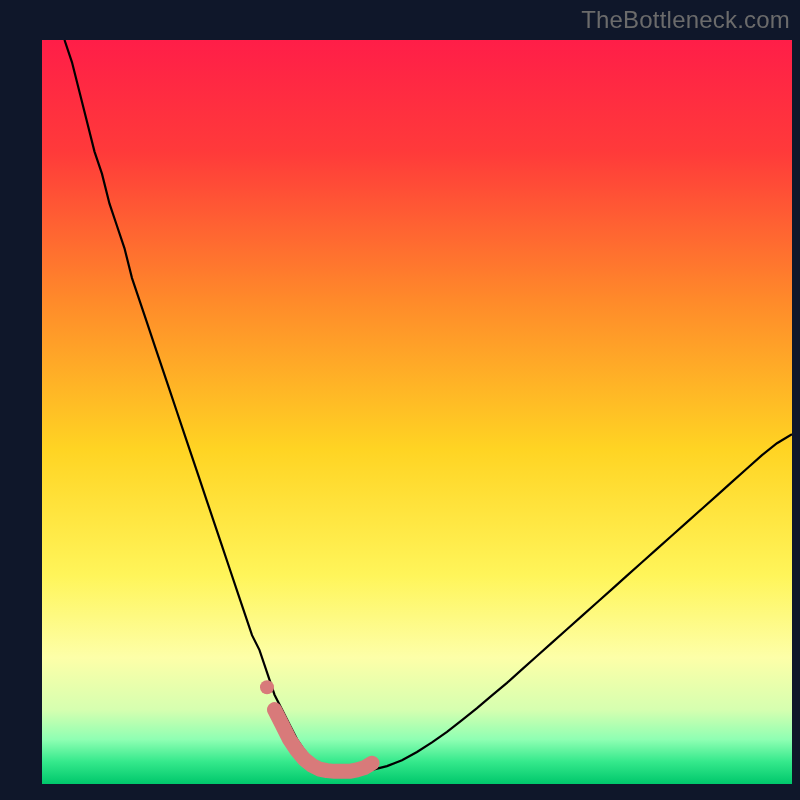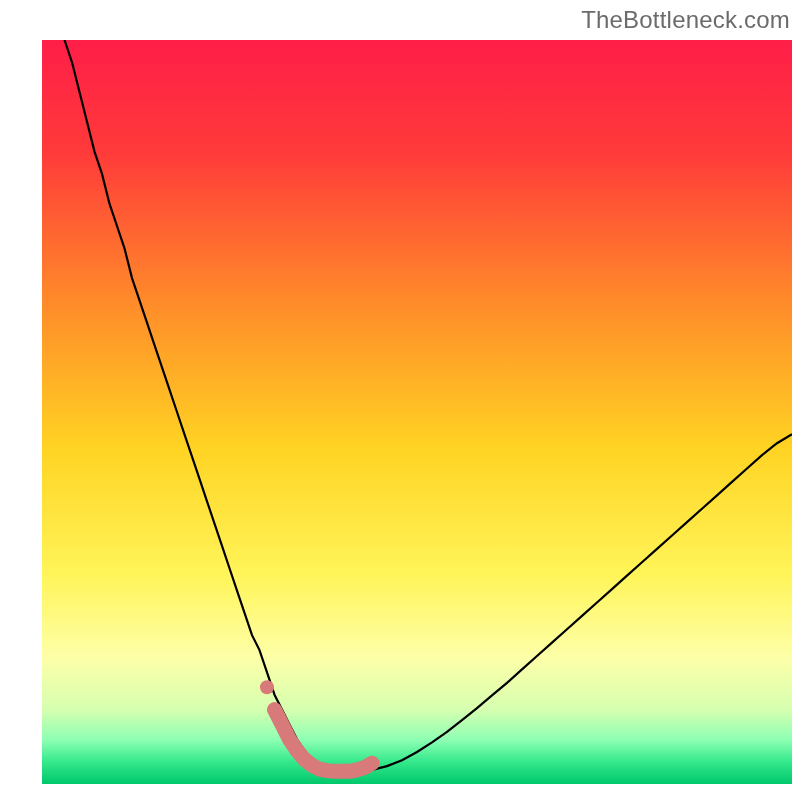--- a/index.html
+++ b/index.html
@@ -10,21 +10,21 @@
     background: #000;
     overflow: hidden;
     font-family: Arial, Helvetica, sans-serif;
   }
   .frame {
     position: absolute;
     left: 0;
     top: 0;
     width: 800px;
     height: 800px;
-    background: #ffffff;
+    background: #0f172a;
   }
   .plot {
     position: absolute;
     left: 42px;
     top: 40px;
     width: 750px;
     height: 744px;
   }
   .watermark {
     position: absolute;

